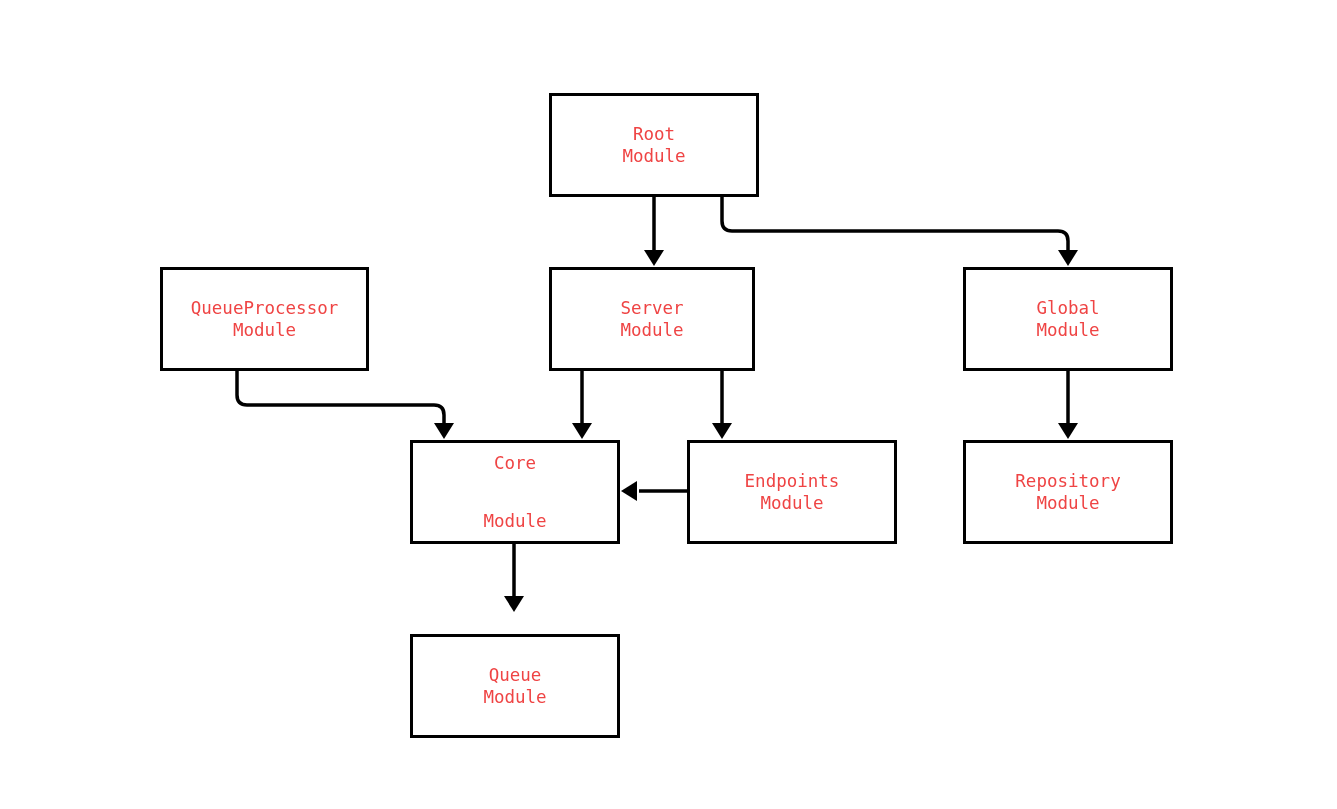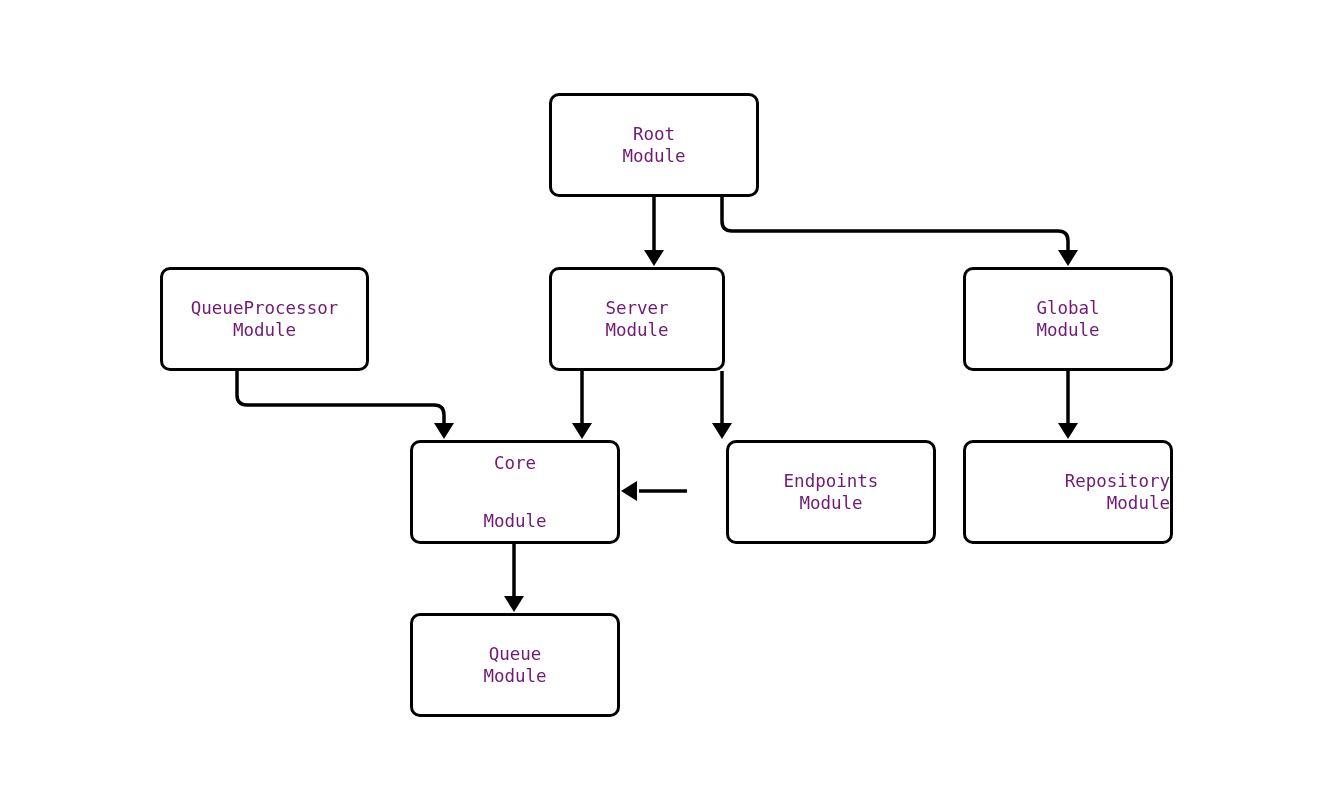--- a/index.html
+++ b/index.html
@@ -22,27 +22,27 @@
     top: 0;
     width: 1337px;
     height: 809px;
     pointer-events: none;
   }
   .node {
     position: absolute;
     box-sizing: border-box;
     background: #ffffff;
     border: 3.5px solid #000000;
-    border-radius: 10px;
+    border-radius: 0;
     display: flex;
     flex-direction: column;
     align-items: center;
     justify-content: center;
     text-align: center;
-    color: #701a75;
+    color: #ef4444;
     font-family: "DejaVu Sans Mono", "Liberation Mono", monospace;
     font-size: 17.5px;
     line-height: 22px;
     font-weight: 500;
     letter-spacing: 0px;
     white-space: nowrap;
     z-index: 2;
   }
   .node .ln {
     display: block;
@@ -75,43 +75,43 @@
   <div class="node" style="left:549px; top:93px; width:210px; height:104px;">
     <span class="ln">Root</span>
     <span class="ln">Module</span>
   </div>
 
   <div class="node" style="left:133px; top:267px; width:209px; height:104px;margin-left:27px;">
     <span class="ln">QueueProcessor</span>
     <span class="ln">Module</span>
   </div>
 
-  <div class="node" style="left:549px; top:267px; width:176px; height:104px;">
+  <div class="node" style="left:549px; top:267px; width:206px; height:104px;">
     <span class="ln">Server</span>
     <span class="ln">Module</span>
   </div>
 
   <div class="node" style="left:963px; top:267px; width:210px; height:104px;align-items:center;">
     <span class="ln">Global</span>
     <span class="ln">Module</span>
   </div>
 
   <div class="node" style="left:410px; top:440px; width:210px; height:104px;gap:36px;">
     <span class="ln">Core</span>
     <span class="ln">Module</span>
   </div>
 
-  <div class="node" style="left:687px; top:440px; width:210px; height:104px;margin-left:39px;">
+  <div class="node" style="left:687px; top:440px; width:210px; height:104px;">
     <span class="ln">Endpoints</span>
     <span class="ln">Module</span>
   </div>
 
-  <div class="node" style="left:963px; top:440px; width:210px; height:104px;align-items:flex-end;">
+  <div class="node" style="left:963px; top:440px; width:210px; height:104px;">
     <span class="ln">Repository</span>
     <span class="ln">Module</span>
   </div>
 
-  <div class="node" style="left:410px; top:613px; width:210px; height:104px;">
+  <div class="node" style="left:410px; top:634px; width:210px; height:104px;">
     <span class="ln">Queue</span>
     <span class="ln">Module</span>
   </div>
 
 </div>
 
 </body></html>

